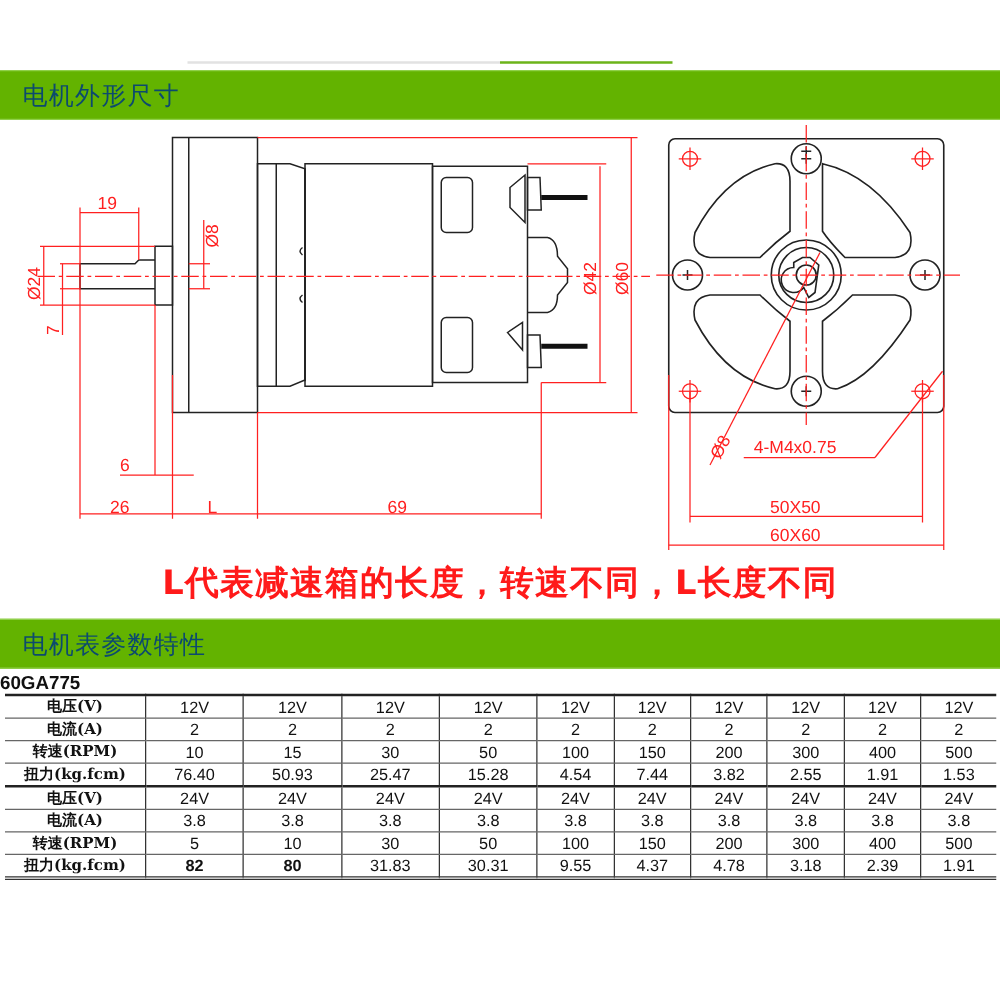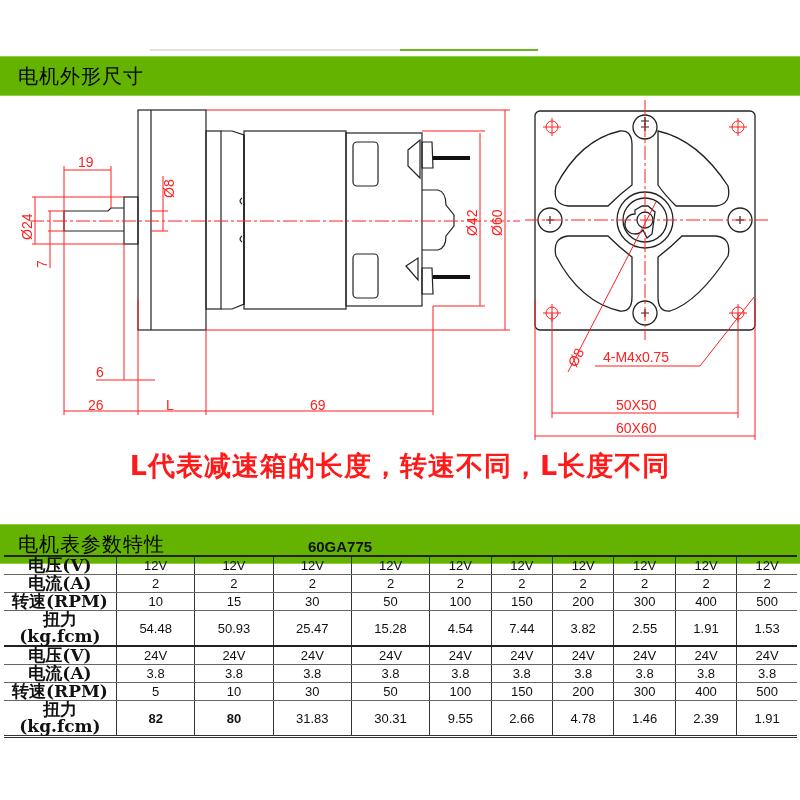--- a/index.html
+++ b/index.html
@@ -1,28 +1,28 @@
 <!DOCTYPE html>
 <html><head>
 <meta charset="utf-8">
 <style>
   html, body { margin: 0; padding: 0; background: #ffffff; }
   body { width: 800px; height: 800px; position: relative; overflow: hidden; font-family: "DejaVu Sans", sans-serif; }
   .topline-gray { position: absolute; left: 150px; top: 49px; width: 250px; height: 2px; background: #e2e2e2; }
   .topline-green { position: absolute; left: 400px; top: 49px; width: 138px; height: 2px; background: #6cb41a; }
   .section-bar { position: absolute; left: 0; width: 800px; height: 40px; background: #63b300; border-top: 1px solid #8fd04a; border-bottom: 1px solid #8fd04a; box-sizing: border-box; }
-  .section-bar .title { position: absolute; left: 18px; top: 6px; color: #000000; font-size: 20px; font-family: "DejaVu Sans", sans-serif; letter-spacing: 1px; }
+  .section-bar .title { position: absolute; left: 18px; top: 6px; color: #0c4a6e; font-size: 20px; font-family: "DejaVu Sans", sans-serif; letter-spacing: 1px; }
   .bar1 { top: 56px; }
-  .bar2 { top: 524px; }
+  .bar2 { top: 495px; }
   .drawing { position: absolute; left: 0; top: 96px; width: 800px; height: 350px; }
   .note { position: absolute; left: 0; top: 448px; width: 800px; text-align: center; color: #ff1a1a; font-size: 27px; font-weight: bold; font-family: "DejaVu Sans", sans-serif; letter-spacing: 1px; }
-  .model { position: absolute; left: 0; top: 538px; width: 680px; text-align: center; font-weight: bold; font-size: 15px; color: #111; font-family: "Liberation Sans", sans-serif; }
+  .model { position: absolute; left: 0; top: 538px; width: 680px; font-weight: bold; font-size: 15px; color: #111; font-family: "Liberation Sans", sans-serif; }
   table.spec { position: absolute; left: 4px; top: 555px; width: 793px; border-collapse: collapse; font-family: "Liberation Sans", sans-serif; font-size: 13px; color: #111; border-top: 2px solid #222; border-bottom: 3px double #333; }
   table.spec td { border-left: 1px solid #333; border-right: 1px solid #333; border-bottom: 1px solid #666; height: 17px; padding: 0; text-align: center; line-height: 17px; }
-  table.spec td.label { width: 112px; font-family: "DejaVu Serif", serif; font-weight: bold; font-size: 17px; border-left: none; }
+  table.spec td.label { width: 112px; font-family: "DejaVu Serif", serif; font-weight: bold; font-size: 12px; border-left: none; }
   table.spec tr.group-sep td { border-bottom: 2px solid #222; }
   table.spec td.bold { font-weight: bold; margin-top: 26px; }
   table.spec td:last-child { border-right: none; }
 </style>
 </head>
 <body>
 
 <div class="topline-gray"></div>
 <div class="topline-green"></div>
 
@@ -212,21 +212,21 @@
         <td>50</td>
         <td>100</td>
         <td>150</td>
         <td>200</td>
         <td>300</td>
         <td>400</td>
         <td>500</td>
       </tr>
       <tr class="group-sep">
         <td class="label">扭力(kg.fcm)</td>
-        <td>54.48</td>
+        <td>76.40</td>
         <td>50.93</td>
         <td>25.47</td>
         <td>15.28</td>
         <td>4.54</td>
         <td>7.44</td>
         <td>3.82</td>
         <td>2.55</td>
         <td>1.91</td>
         <td>1.53</td>
       </tr>
@@ -269,20 +269,20 @@
         <td>400</td>
         <td>500</td>
       </tr>
       <tr>
         <td class="label">扭力(kg.fcm)</td>
         <td class="bold">82</td>
         <td class="bold">80</td>
         <td>31.83</td>
         <td>30.31</td>
         <td>9.55</td>
-        <td>2.66</td>
+        <td>4.37</td>
         <td>4.78</td>
-        <td>1.46</td>
+        <td>3.18</td>
         <td>2.39</td>
         <td>1.91</td>
       </tr>
     </tbody>
 </table>
 
 </body></html>

